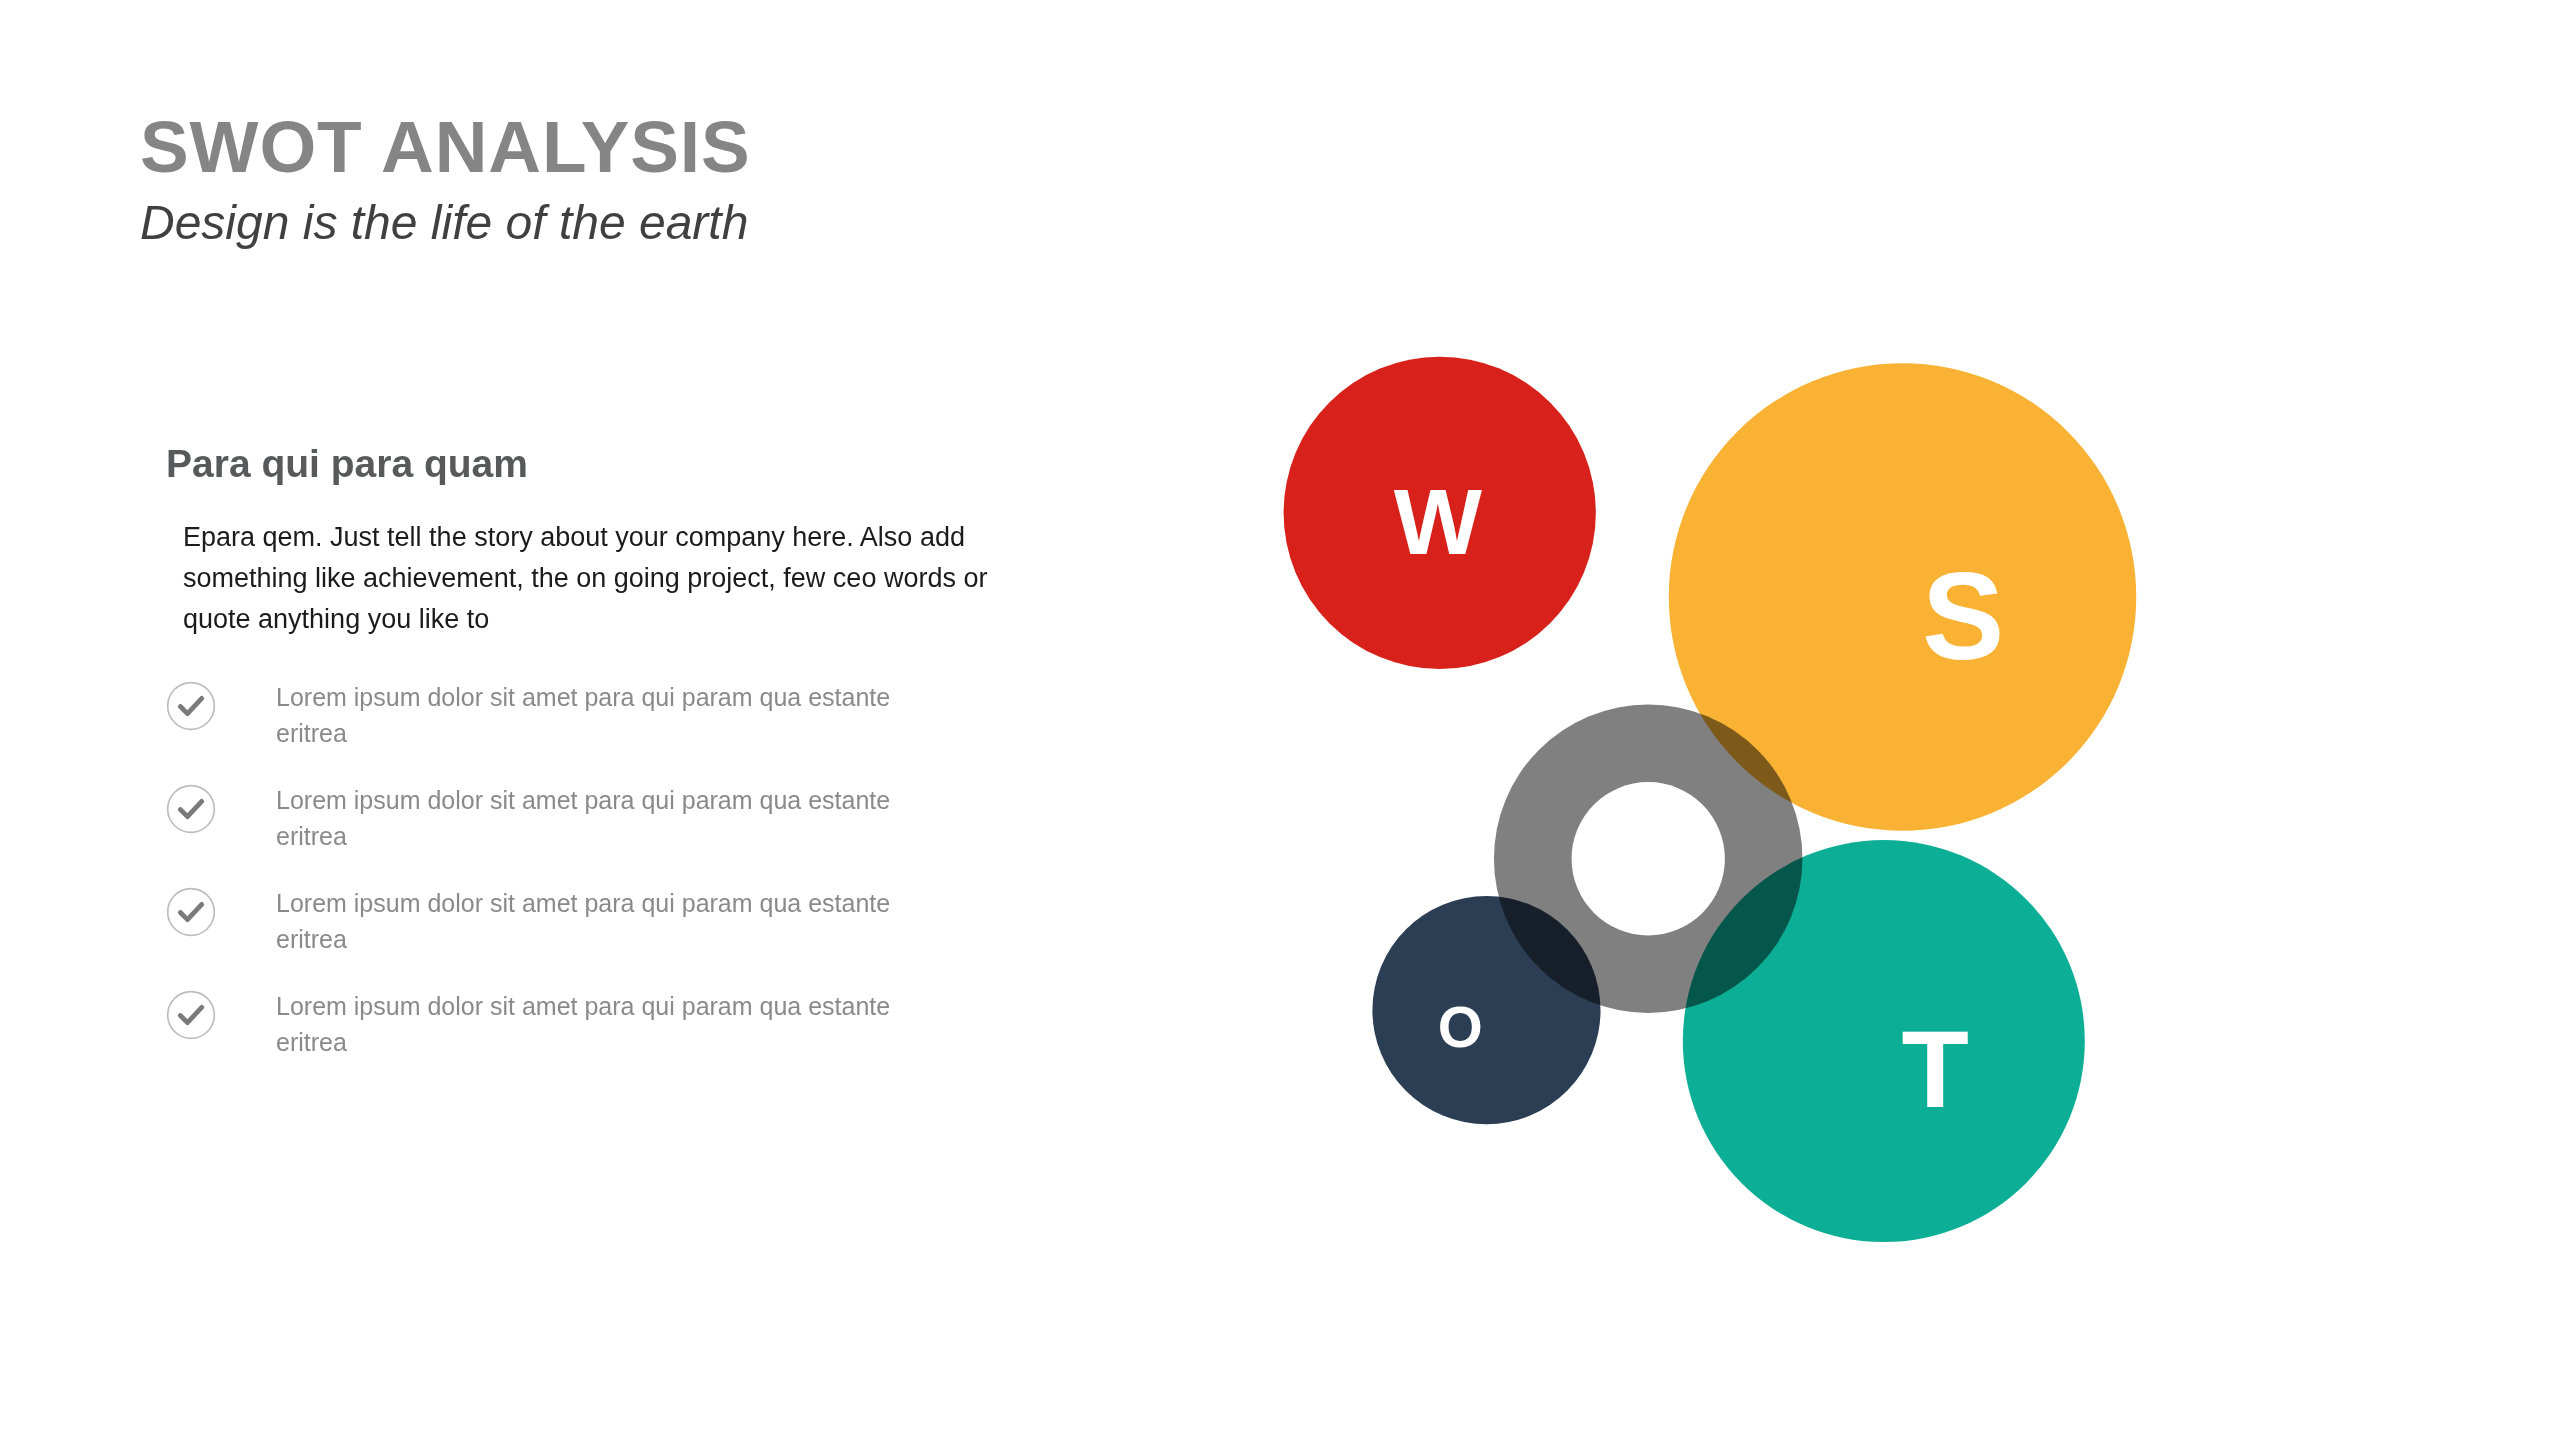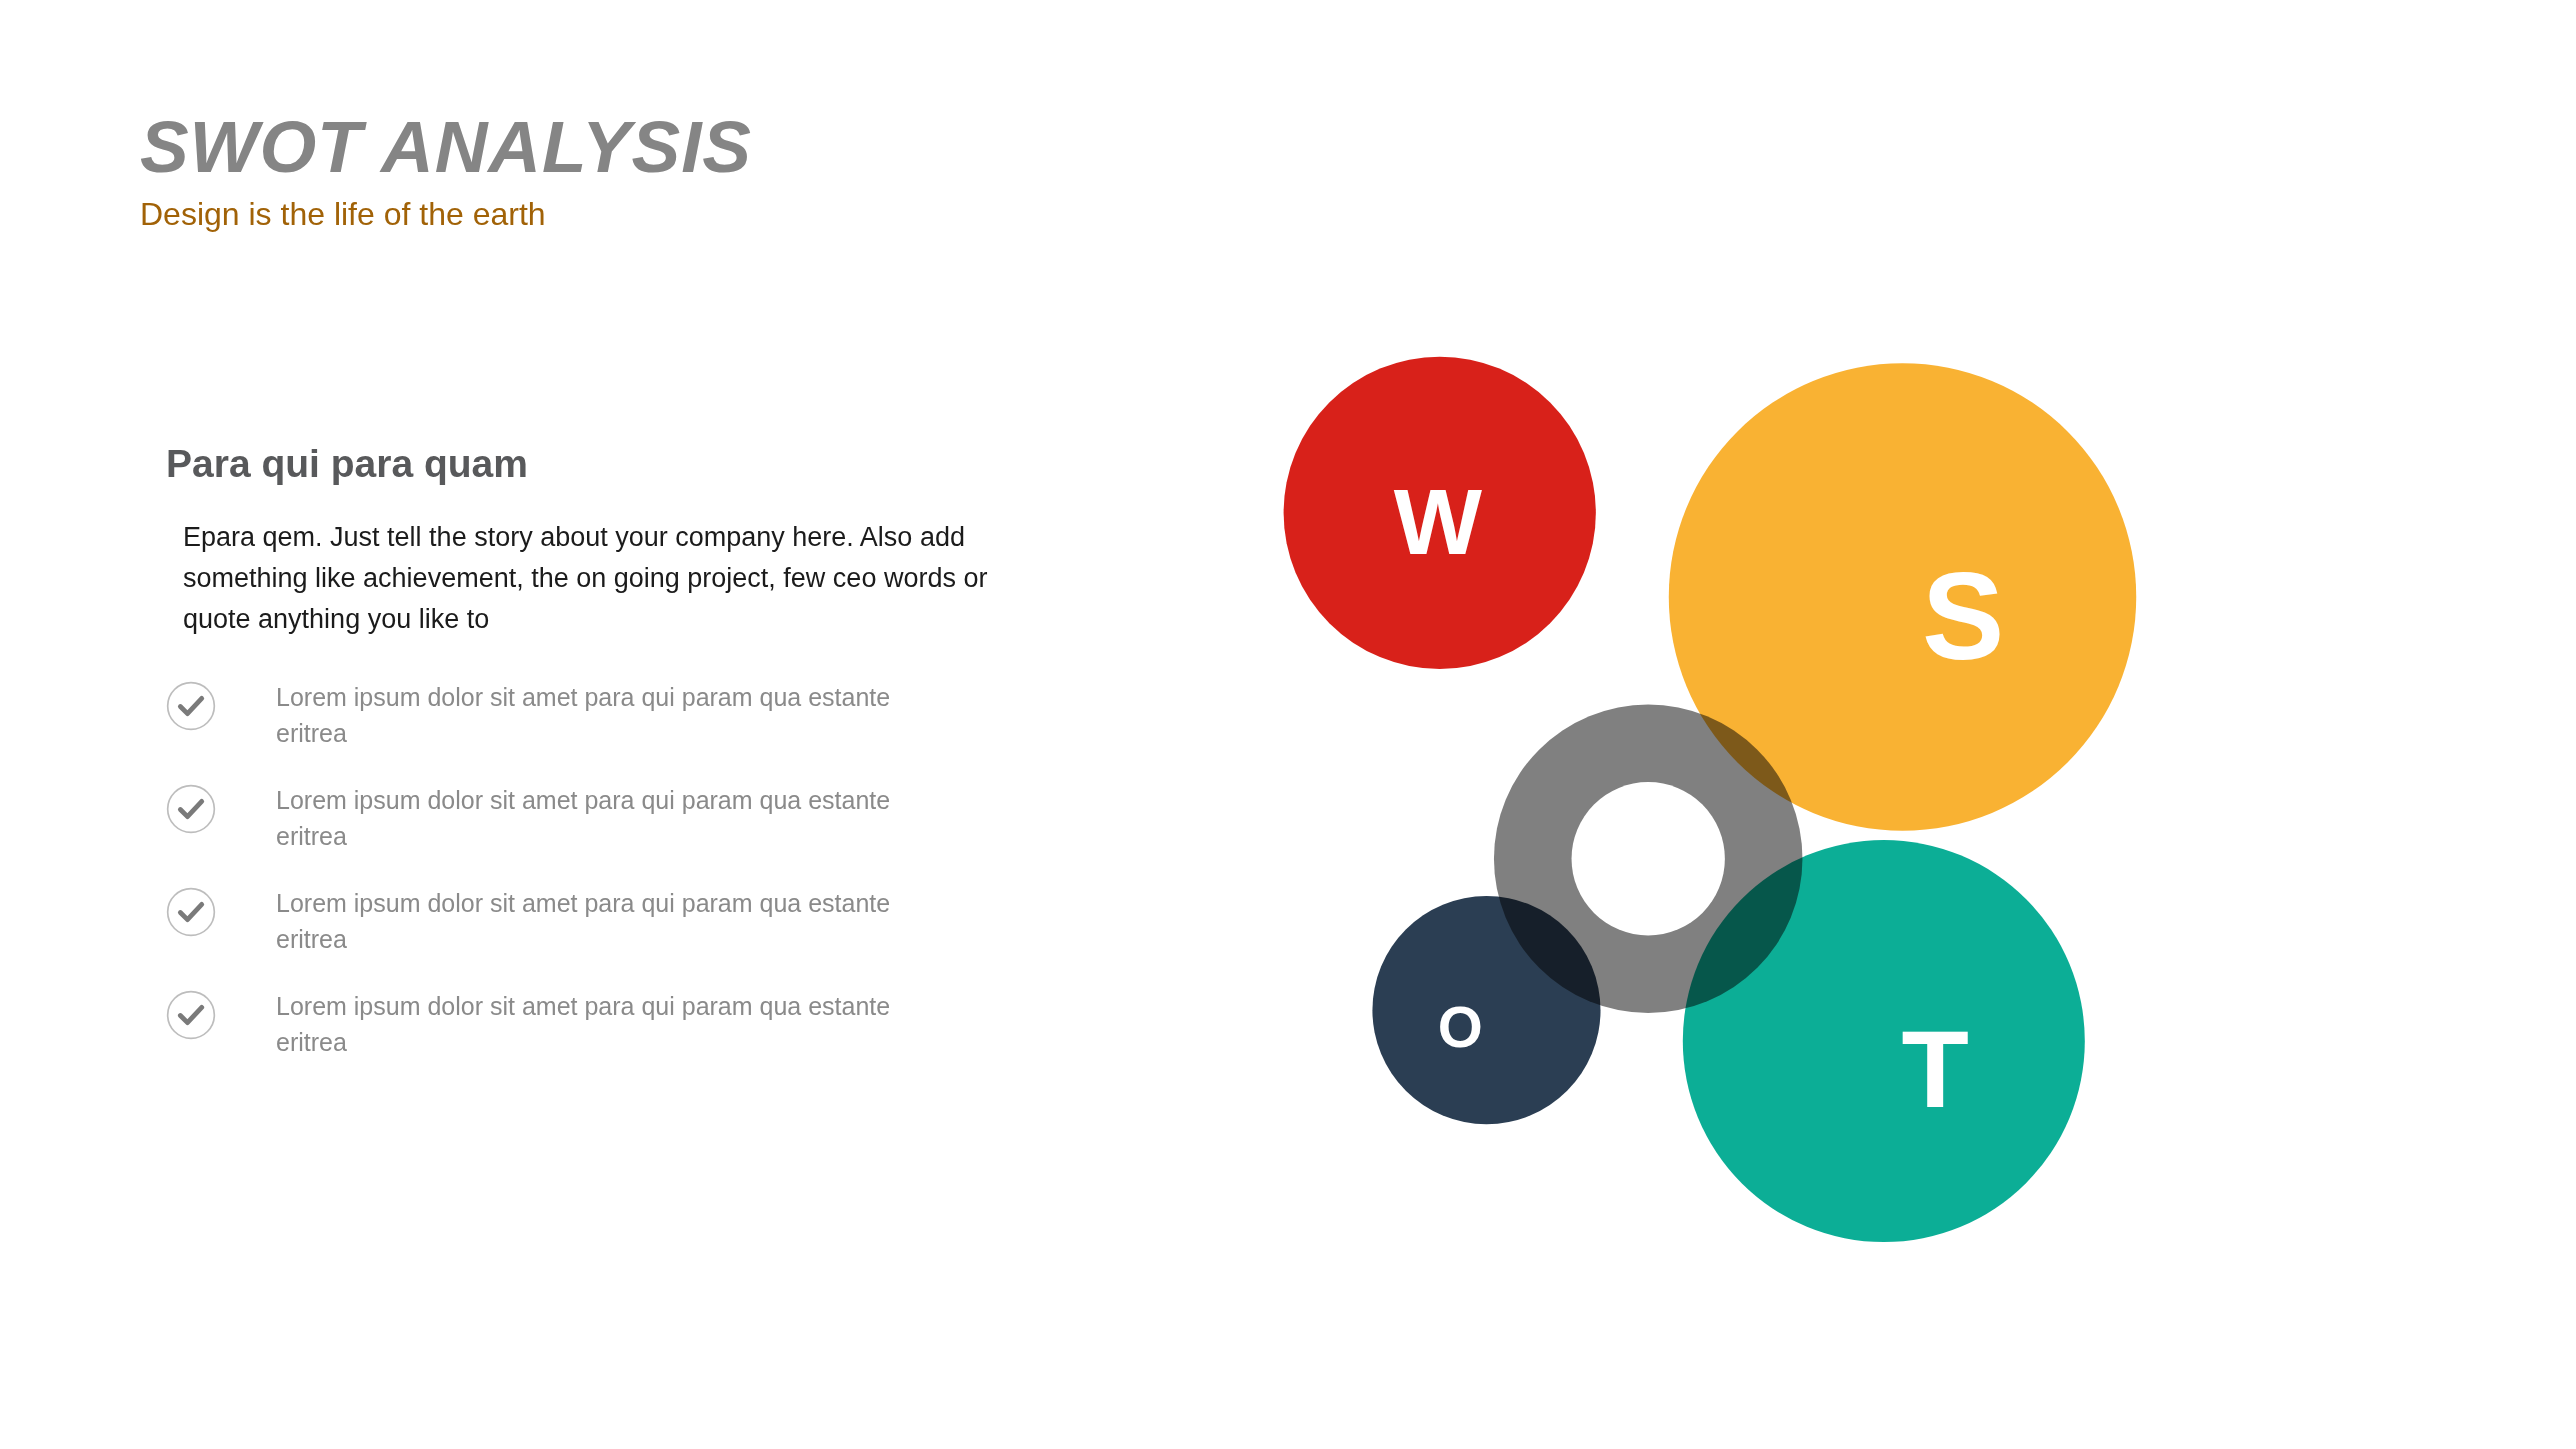--- a/index.html
+++ b/index.html
@@ -30,25 +30,25 @@
     width: 1029px;
   }
   .slide-title {
     font-size: 73px;
     font-weight: bold;
     color: #858585;
     letter-spacing: 0.9px;
     line-height: 1.02;
     margin: 0;
     white-space: nowrap;
+  }
+  .slide-subtitle {
+    font-size: 48px;
     font-style: italic;
-  }
-  .slide-subtitle {
-    font-size: 32px;
-    color: #a16207;
+    color: #404040;
     margin: 13px 0 0 0;
     line-height: 1.1;
     white-space: nowrap;
   }
 
   
   .content {
     position: absolute;
     left: 166px;
     top: 442px;

